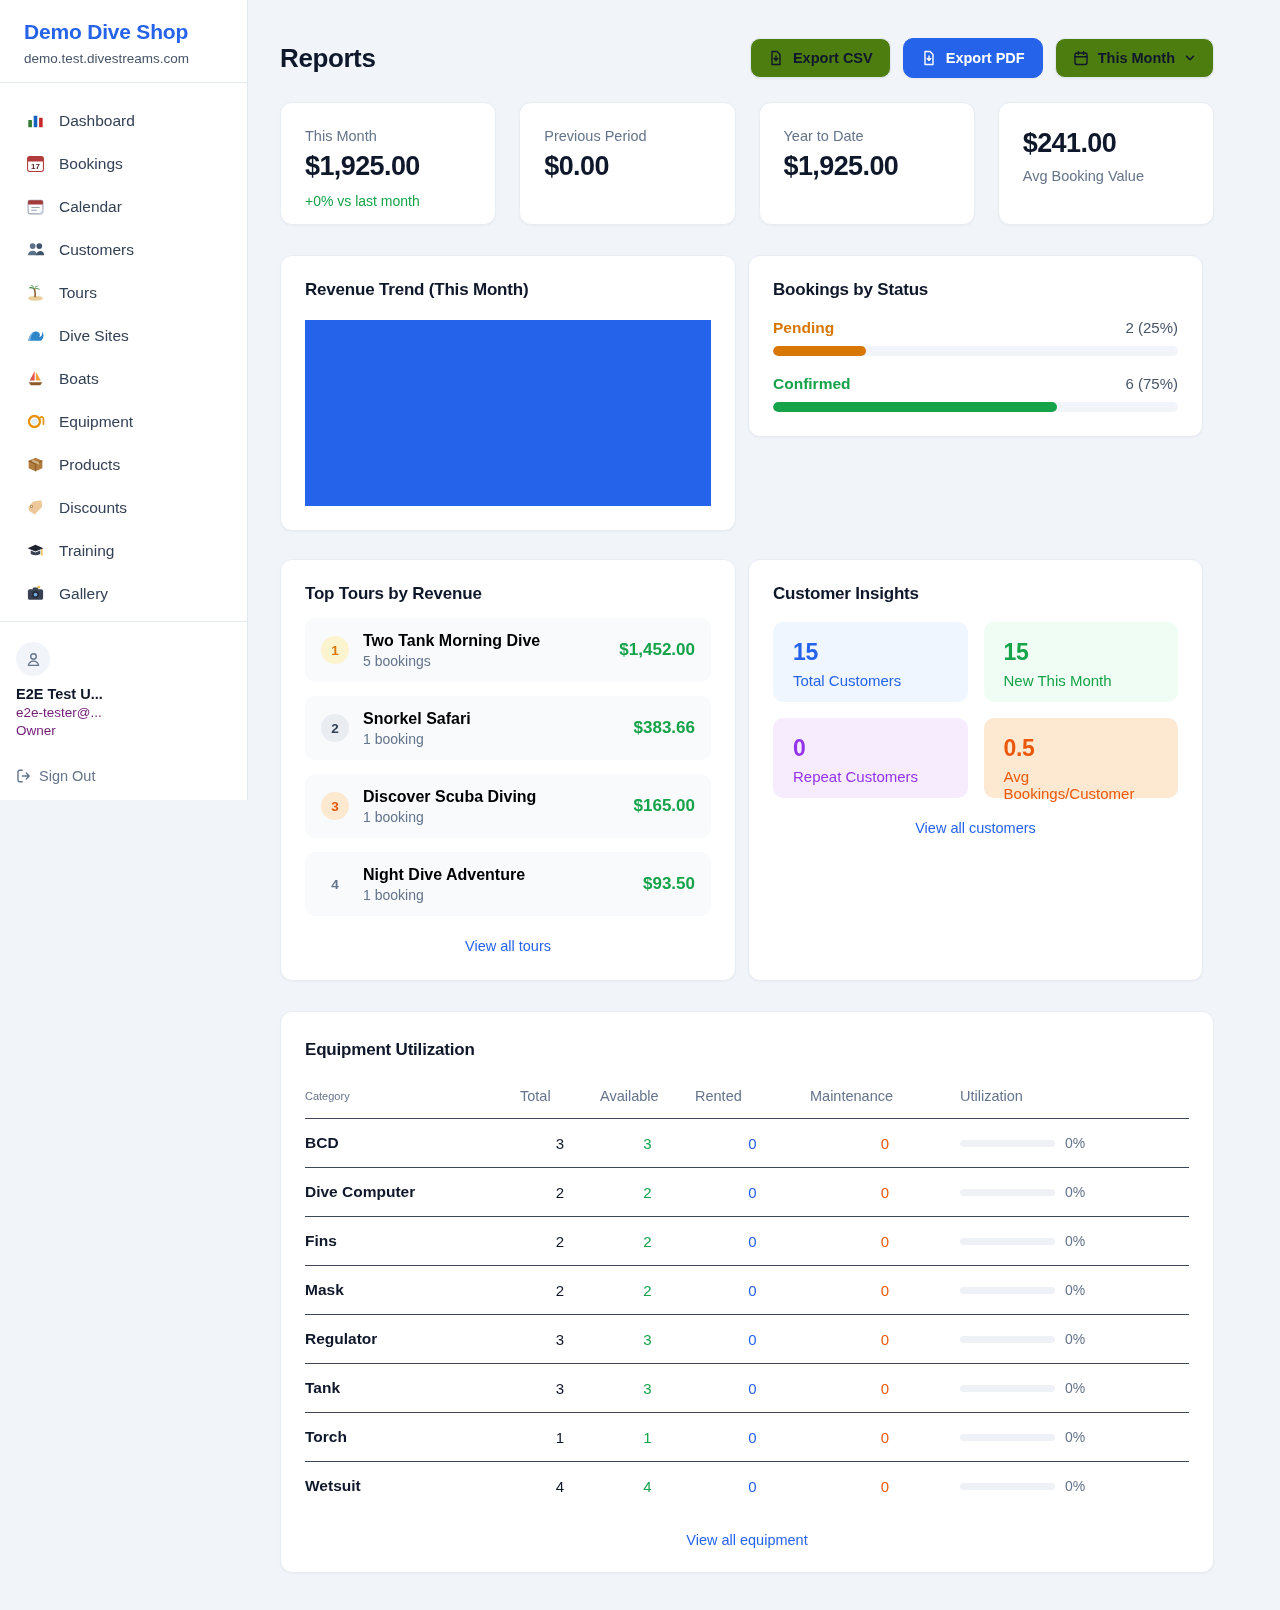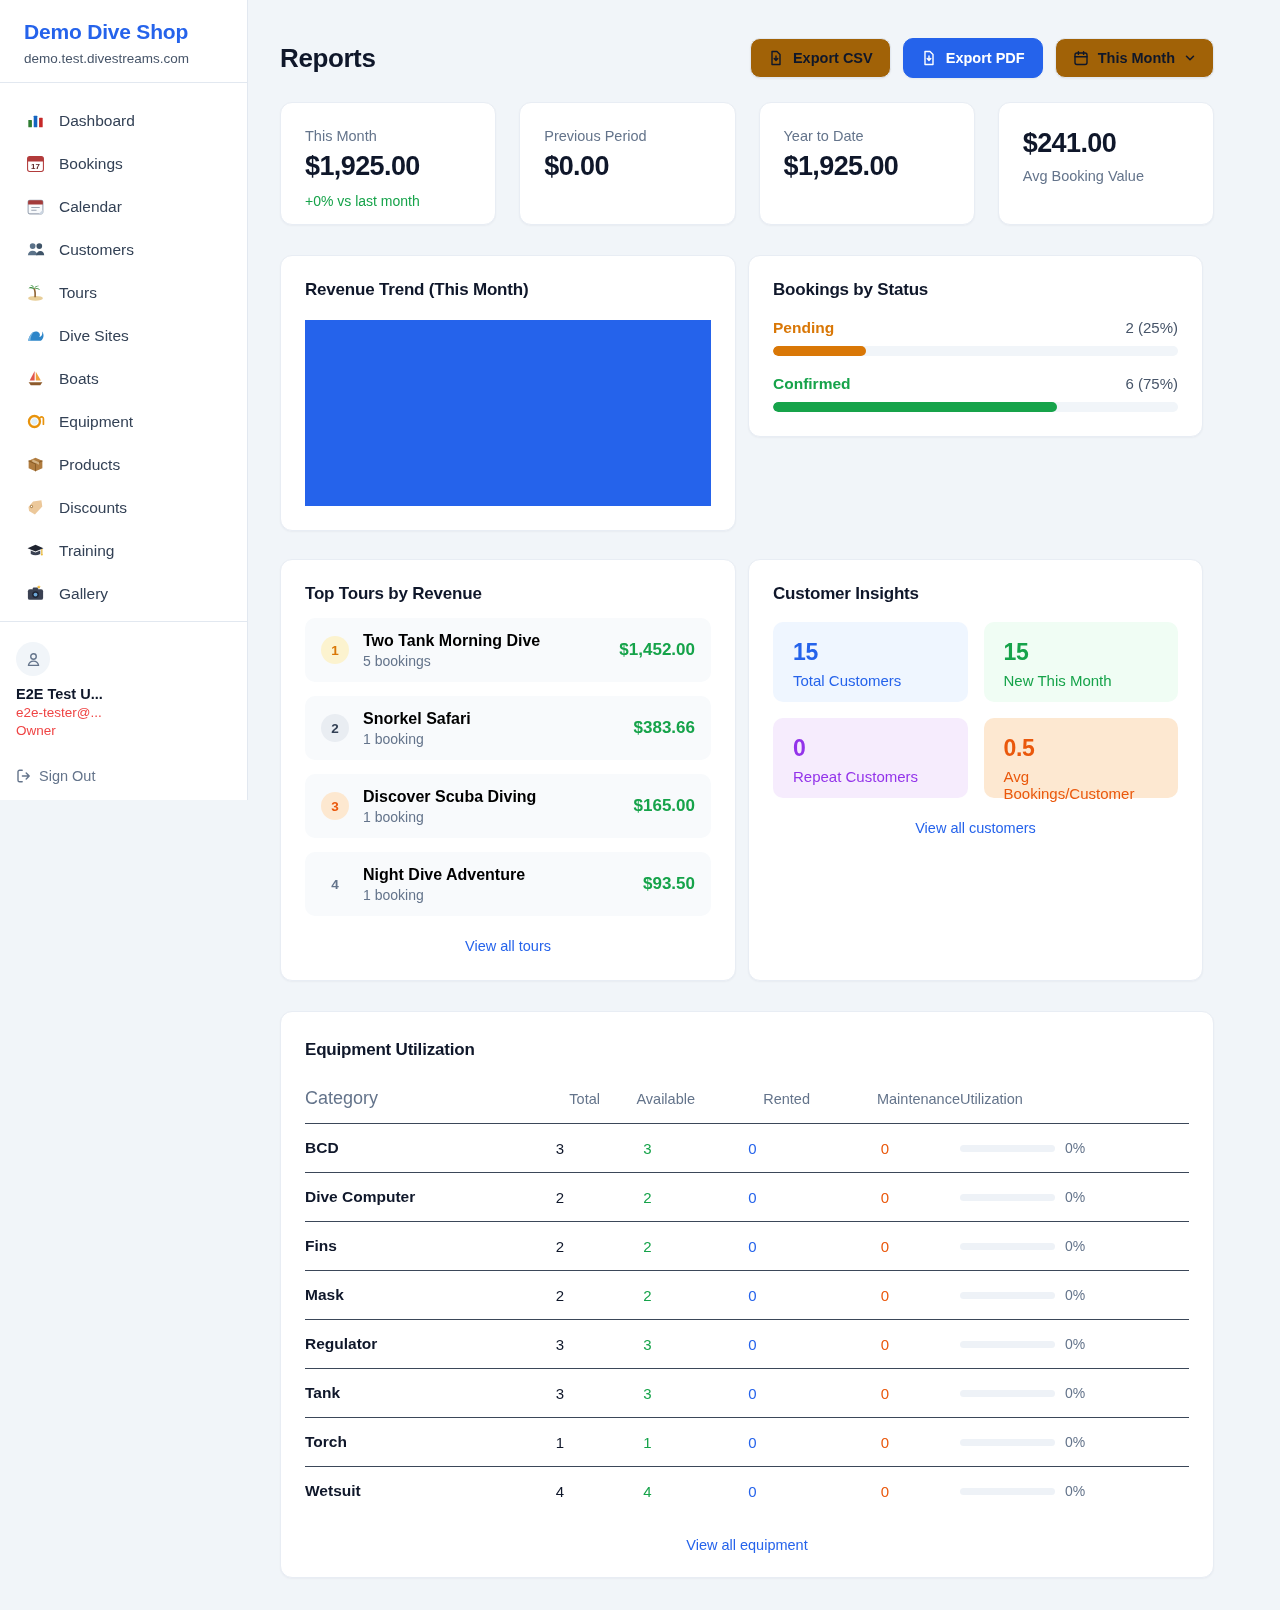--- a/index.html
+++ b/index.html
@@ -30,30 +30,30 @@
   .user-panel {
     border-top:1px solid #e2e8f0; padding:12px 16px 16px;
     display:flex; gap:10px; align-items:flex-start;flex-direction:column;
   }
   .avatar {
     width:34px; height:34px; border-radius:50%; background:#f1f5f9; color:#64748b;
     display:flex; align-items:center; justify-content:center; flex:none; margin-top:8px;
   }
   .user-meta { flex:1; min-width:0; }
   .user-name { font-weight:700; font-size:14.5px; color:#0f172a; white-space:nowrap; }
-  .user-email, .user-role { color:#ef4444; font-size:13.5px; margin-top:3px; white-space:nowrap; }
+  .user-email, .user-role { color:#701a75; font-size:13.5px; margin-top:3px; white-space:nowrap; }
   .signout { display:flex; align-items:center; gap:7px; color:#64748b; font-size:14.5px; margin-top:20px; cursor:pointer; flex:none; }
   
   .main { position:absolute; left:280px; top:8px; width:934px; }
   .page-header { margin-top:30px; display:flex; align-items:center; justify-content:space-between; }
   .page-title { font-size:26px; font-weight:800; letter-spacing:-0.4px; }
   .header-actions { display:flex; gap:12px; }
   .btn {
     display:flex; align-items:center; gap:9px; height:40px; padding:0 17px;
-    border-radius:10px; background:#a16207; border:1px solid #e2e8f0;
+    border-radius:10px; background:#4d7c0f; border:1px solid #e2e8f0;
     font-size:14.5px; font-weight:600; color:#0f172a; cursor:pointer;
     box-shadow:0 1px 2px rgba(15,23,42,.05);
   }
   .btn-primary { background:#2563eb; border-color:#2563eb; color:#fff; }
   .card {
     background:#fff; border:1px solid #e8edf4; border-radius:12px;
     box-shadow:0 1px 2px rgba(15,23,42,.04);
   }
   
   .stats-grid { display:grid; grid-template-columns:repeat(4,1fr); gap:23px; margin-top:24px; }
@@ -108,27 +108,27 @@
   .tile-value { font-size:23px; font-weight:800; letter-spacing:-0.3px; }
   .tile-label { font-size:15px; margin-top:6px; }
   .tile-blue   { background:#eff6ff; } .tile-blue .tile-value, .tile-blue .tile-label { color:#2563eb; }
   .tile-green  { background:#f0fdf4; } .tile-green .tile-value, .tile-green .tile-label { color:#16a34a; }
   .tile-purple { background:#f6ecfd; } .tile-purple .tile-value, .tile-purple .tile-label { color:#9333ea; }
   .tile-orange { background:#fde8d1; } .tile-orange .tile-value, .tile-orange .tile-label { color:#ea580c; }
   
   .equipment-panel { margin-top:30px; padding:28px 24px 24px; }
   table.equip { width:100%; border-collapse:collapse; margin-top:16px; }
   .equip th {
-    color:#64748b; font-weight:400; font-size:14.5px; text-align:right;
+    color:#64748b; font-weight:400; font-size:14.5px; text-align:left;
     padding:12px 0 14px; border-bottom:1px solid #3b4759;
   }
   .equip td { text-align:center; font-size:15px; padding:15px 0; border-bottom:1px solid #3b4759; }
   .equip tr:last-child td { border-bottom:none; }
   .equip th.cat, .equip td.cat { text-align:left; font-weight:700; font-size:15.5px; }
-  .equip th.cat { font-weight:400; font-size:18px; }
+  .equip th.cat { font-weight:400; font-size:11px; }
   .equip th.util { text-align:left; }
   .equip td.avail { color:#16a34a; }
   .equip td.rented { color:#2563eb; }
   .equip td.maint { color:#ea580c; }
   .util-cell { display:flex; align-items:center; gap:10px; }
   .util-bar { width:95px; height:7px; border-radius:99px; background:#eef2f7; overflow:hidden; }
   .util-fill { height:100%; background:#2563eb; border-radius:99px; }
   .util-pct { color:#64748b; font-size:14px; }
 </style>
 </head>

